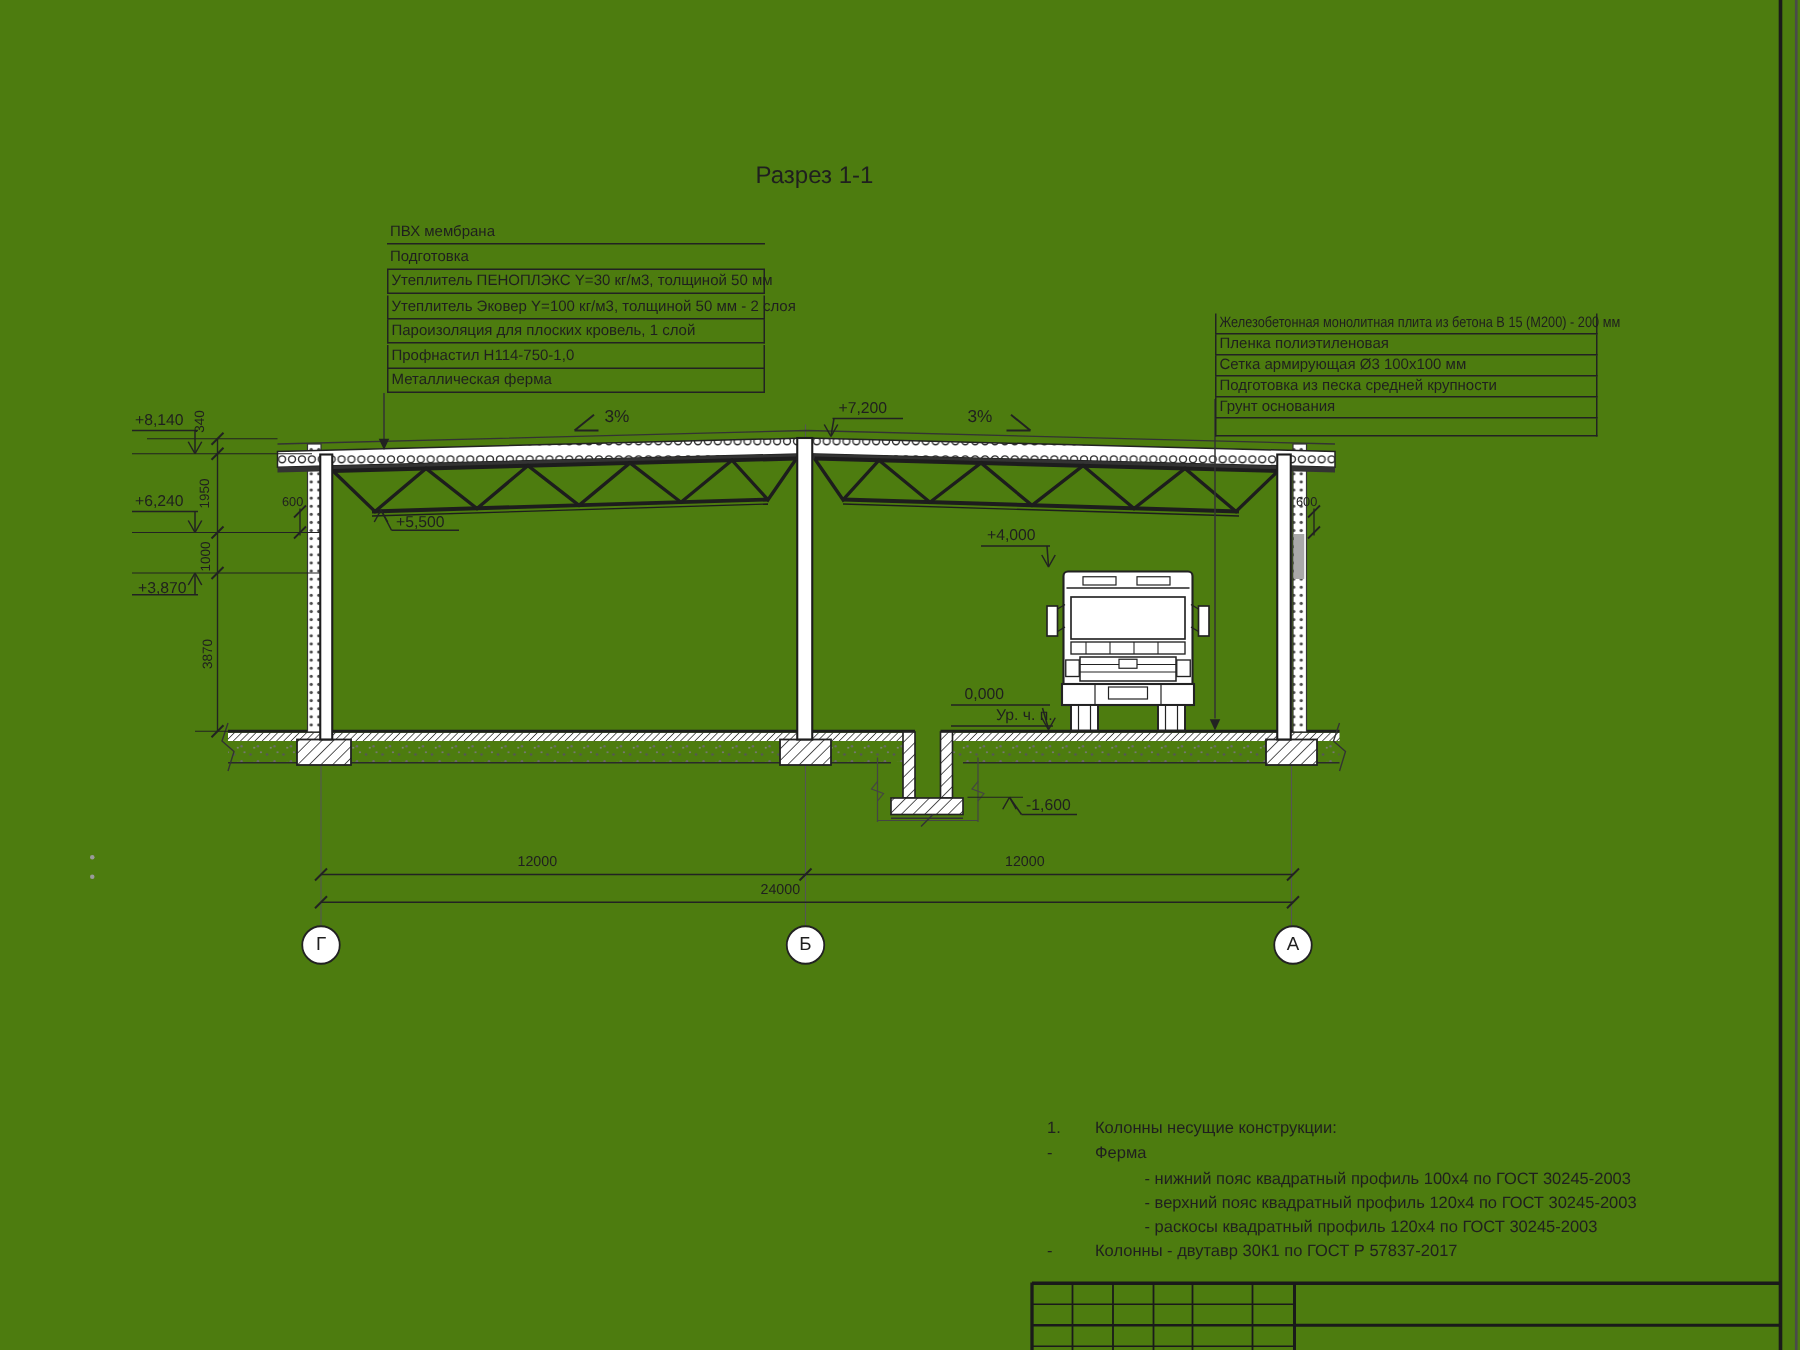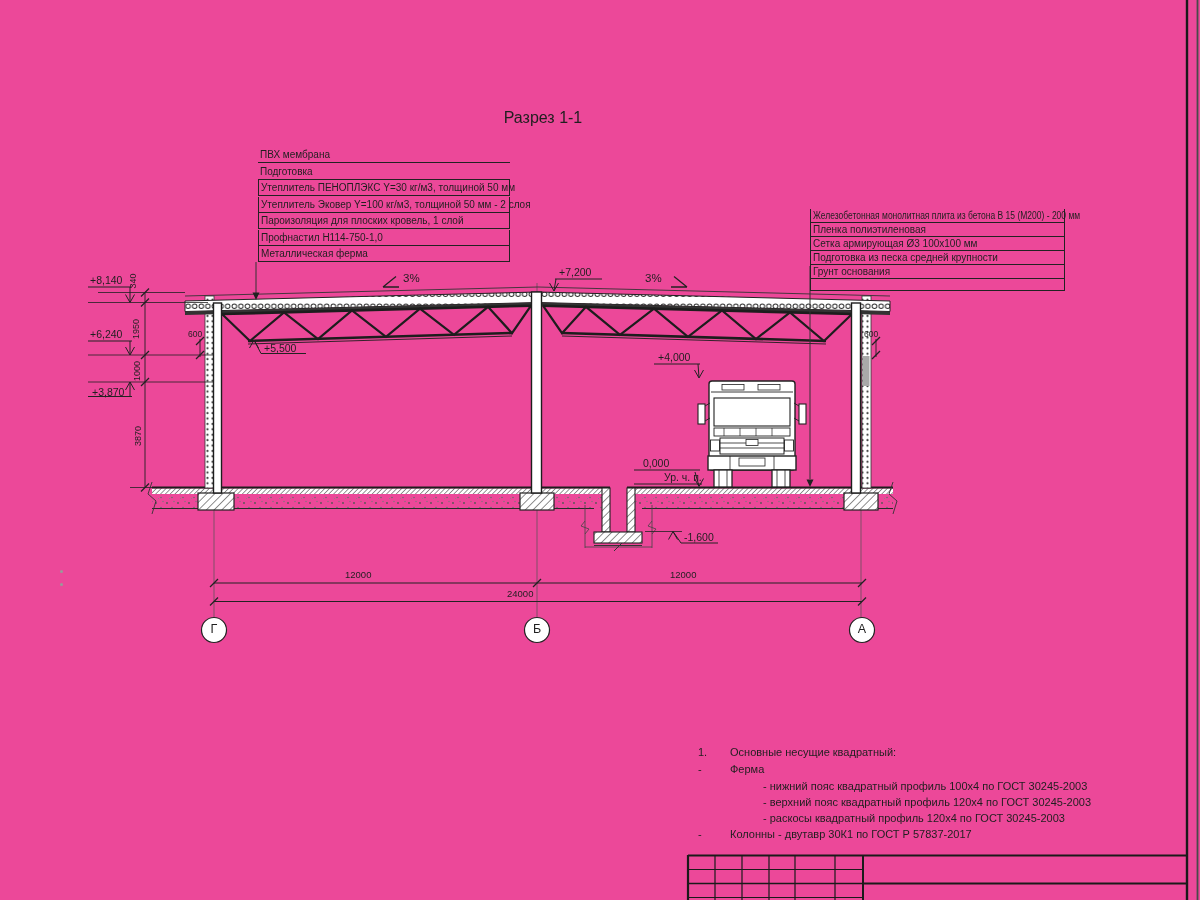--- a/index.html
+++ b/index.html
@@ -1,16 +1,16 @@
 <!DOCTYPE html>
 <html><head>
 <meta charset="utf-8">
 <style>
   html,body{margin:0;padding:0;background:#e8e8e8;}
-  #sheet{position:relative;width:1200px;height:900px;background:#ec4899;overflow:hidden;
+  #sheet{position:relative;width:1200px;height:900px;background:#4d7c0f;overflow:hidden;
          font-family:"Liberation Sans", sans-serif;color:#1f1f1f;}
   #linework{position:absolute;left:0;top:0;}
   .t{position:absolute;white-space:nowrap;line-height:1.15;}
   .title{font-size:16px;width:150px;text-align:center;}
   .lrow{position:absolute;left:258px;width:252px;height:16px;border-bottom:1.2px solid #222;
         font-size:10px;line-height:16px;padding-left:2px;white-space:nowrap;box-sizing:border-box;}
   .lrow.box{border-left:1px solid #222;border-right:1px solid #222;}
   .rrow{position:absolute;left:810px;width:255px;height:14px;border-bottom:1.2px solid #222;
         border-left:1px solid #222;border-right:1px solid #222;
         font-size:10px;line-height:13.5px;padding-left:2px;white-space:nowrap;box-sizing:border-box;margin-top:24px;}
@@ -313,21 +313,21 @@
   <div class="t dim" style="left:345px;top:570px;width:60px;">12000</div>
   <div class="t dim" style="left:670px;top:570px;width:60px;">12000</div>
   <div class="t dim" style="left:507px;top:589px;width:60px;">24000</div>
 
   <div class="t axis" style="left:202px;top:622px;">Г</div>
   <div class="t axis" style="left:525px;top:622px;">Б</div>
   <div class="t axis" style="left:850px;top:622px;">А</div>
 
   <div>
     <div class="t note" style="left:698px;top:746px;">1.</div>
-    <div class="t note" style="left:730px;top:746px;">Основные несущие квадратный:</div>
+    <div class="t note" style="left:730px;top:746px;">Колонны несущие конструкции:</div>
     <div class="t note" style="left:698px;top:763px;">-</div>
     <div class="t note" style="left:730px;top:763px;">Ферма</div>
     <div class="t note" style="left:763px;top:780px;">- нижний пояс квадратный профиль 100х4 по ГОСТ 30245-2003</div>
     <div class="t note" style="left:763px;top:796px;">- верхний пояс квадратный профиль 120х4 по ГОСТ 30245-2003</div>
     <div class="t note" style="left:763px;top:812px;">- раскосы квадратный профиль 120х4 по ГОСТ 30245-2003</div>
     <div class="t note" style="left:698px;top:828px;">-</div>
     <div class="t note" style="left:730px;top:828px;">Колонны - двутавр 30К1 по ГОСТ Р 57837-2017</div>
   </div>
 
   <div class="speck" style="left:60px;top:570px;"></div>

